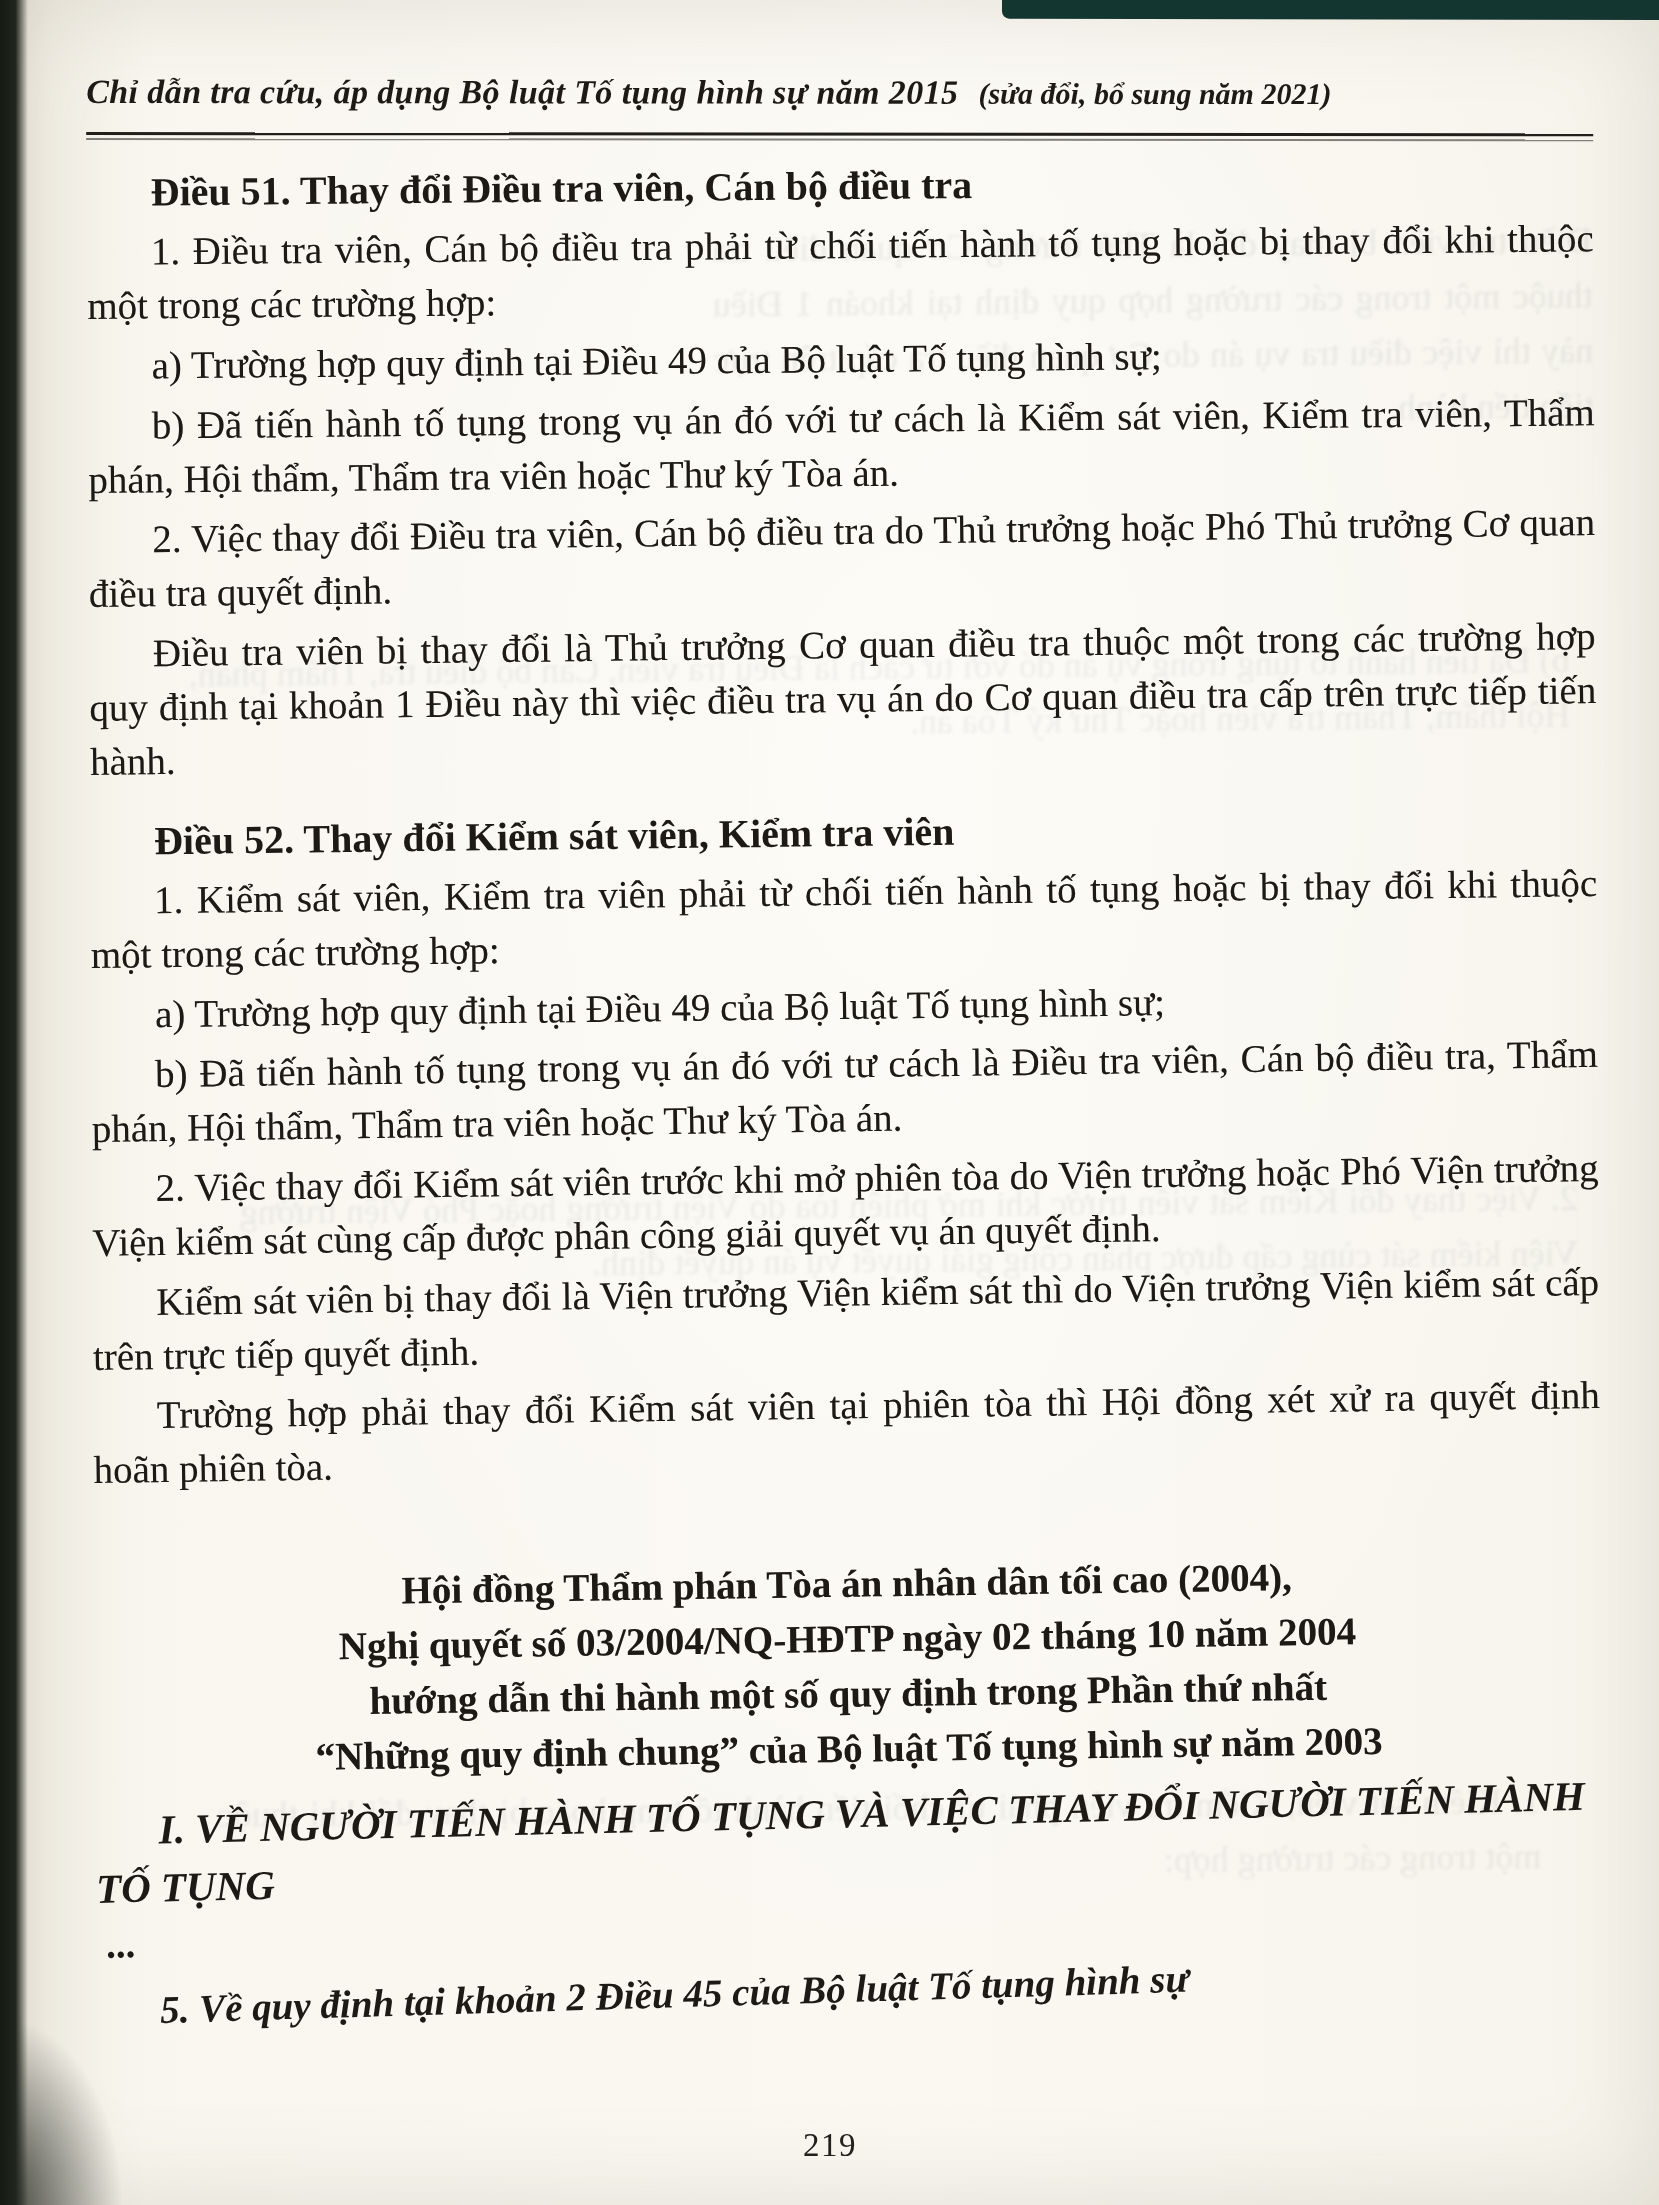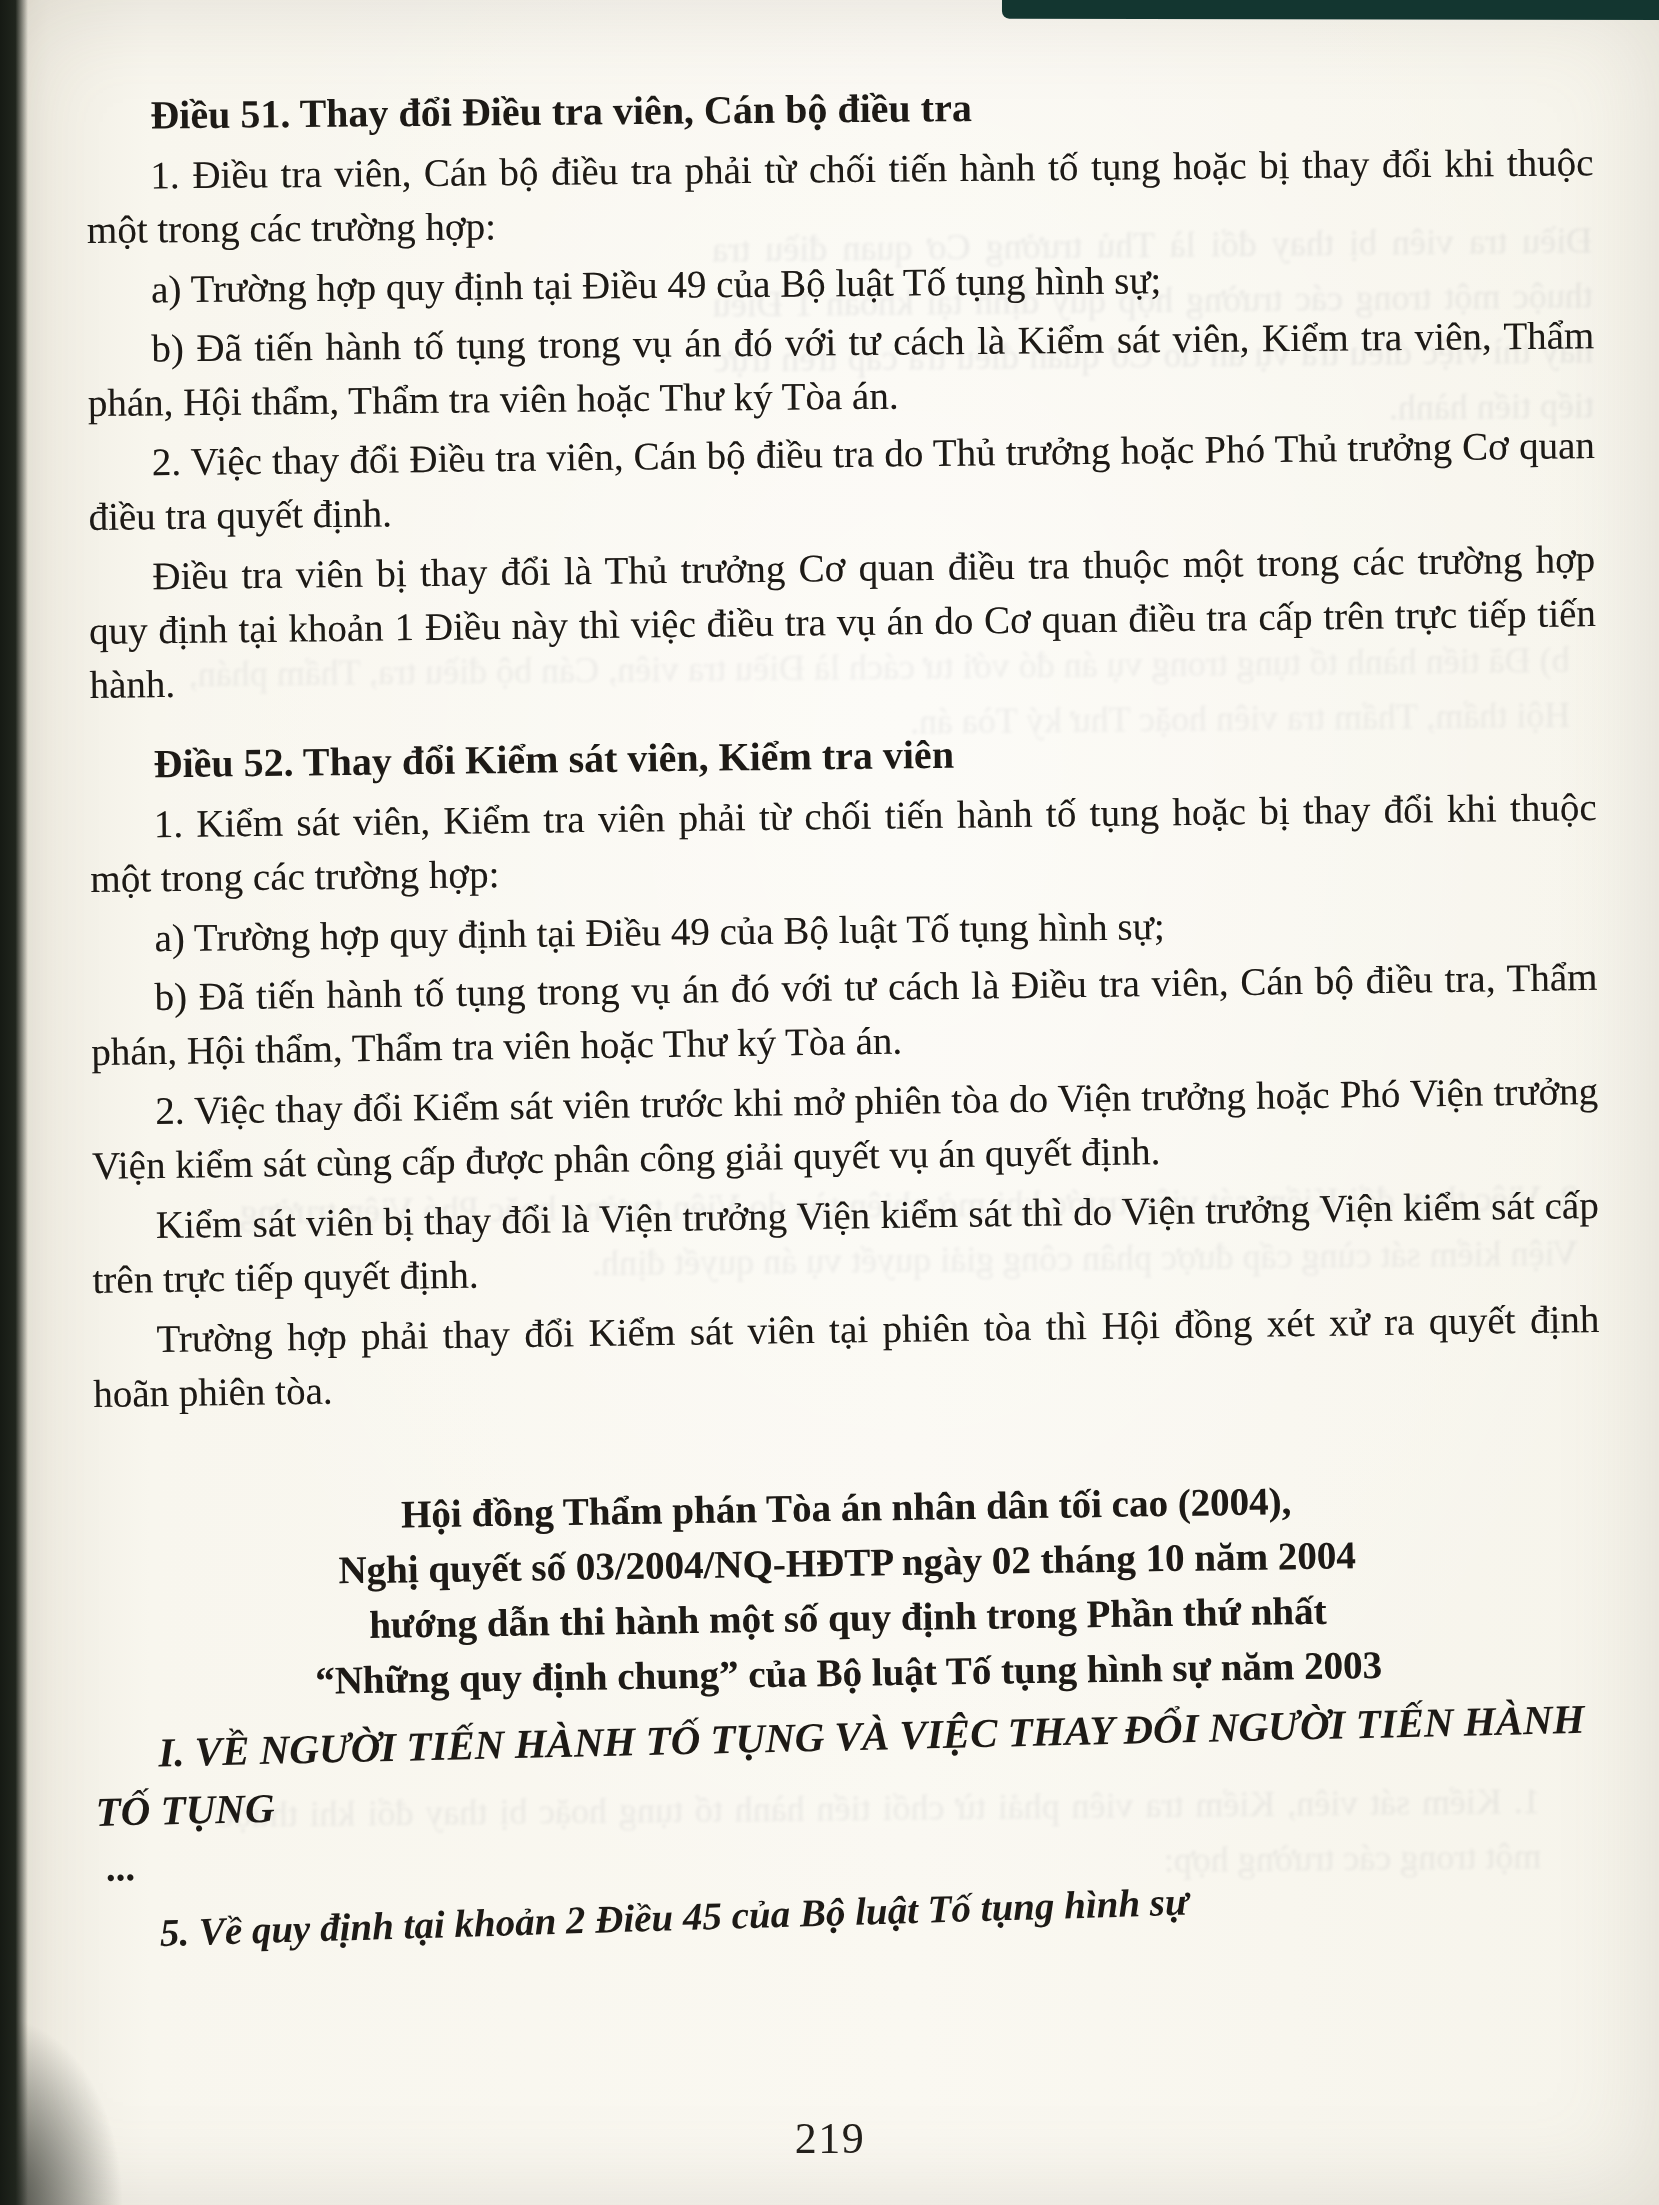--- a/index.html
+++ b/index.html
@@ -101,36 +101,42 @@
   .item-5 {
     margin-top:13px; font-weight:bold; font-style:italic; font-size:39px;
     text-indent:64px; line-height:54px;
     transform:rotate(-1.45deg); transform-origin:left center;
   }
 
   .page-footer {
     position:absolute; bottom:41px; left:0; width:100%;
     text-align:center; z-index:4;
   }
-  .page-number { font-size:44px; letter-spacing:1.5px; color:#23201b; }
+  .page-number { font-size:33px; letter-spacing:1.5px; color:#23201b; }
 </style>
 </head>
 <body>
 
 <div class="page">
 
   <div class="ghost-layer">
     <p class="ghost g1">Điều tra viên bị thay đổi là Thủ trưởng Cơ quan điều tra thuộc một trong các trường hợp quy định tại khoản 1 Điều này thì việc điều tra vụ án do Cơ quan điều tra cấp trên trực tiếp tiến hành.</p>
     <p class="ghost g2">b) Đã tiến hành tố tụng trong vụ án đó với tư cách là Điều tra viên, Cán bộ điều tra, Thẩm phán, Hội thẩm, Thẩm tra viên hoặc Thư ký Tòa án.</p>
     <p class="ghost g3">2. Việc thay đổi Kiểm sát viên trước khi mở phiên tòa do Viện trưởng hoặc Phó Viện trưởng Viện kiểm sát cùng cấp được phân công giải quyết vụ án quyết định.</p>
     <p class="ghost g4">1. Kiểm sát viên, Kiểm tra viên phải từ chối tiến hành tố tụng hoặc bị thay đổi khi thuộc một trong các trường hợp:</p>
   </div>
 
   <div class="content">
 
+    <header class="running-header">
+      <span class="rh-main">Chỉ dẫn tra cứu, áp dụng Bộ luật Tố tụng hình sự năm 2015</span>
+      <span class="rh-paren">(sửa đổi, bổ sung năm 2021)</span>
+      <div class="header-rule"></div>
+      <div class="header-rule-thin"></div>
+    </header>
 
     <section class="article">
       <h2 class="article-heading t1">Điều 51. Thay đổi Điều tra viên, Cán bộ điều tra</h2>
       <p class="para t1">1. Điều tra viên, Cán bộ điều tra phải từ chối tiến hành tố tụng hoặc bị thay đổi khi thuộc một trong các trường hợp:</p>
       <p class="para t1">a) Trường hợp quy định tại Điều 49 của Bộ luật Tố tụng hình sự;</p>
       <p class="para t1">b) Đã tiến hành tố tụng trong vụ án đó với tư cách là Kiểm sát viên, Kiểm tra viên, Thẩm phán, Hội thẩm, Thẩm tra viên hoặc Thư ký Tòa án.</p>
       <p class="para t2">2. Việc thay đổi Điều tra viên, Cán bộ điều tra do Thủ trưởng hoặc Phó Thủ trưởng Cơ quan điều tra quyết định.</p>
       <p class="para t2">Điều tra viên bị thay đổi là Thủ trưởng Cơ quan điều tra thuộc một trong các trường hợp quy định tại khoản 1 Điều này thì việc điều tra vụ án do Cơ quan điều tra cấp trên trực tiếp tiến hành.</p>
     </section>
 

